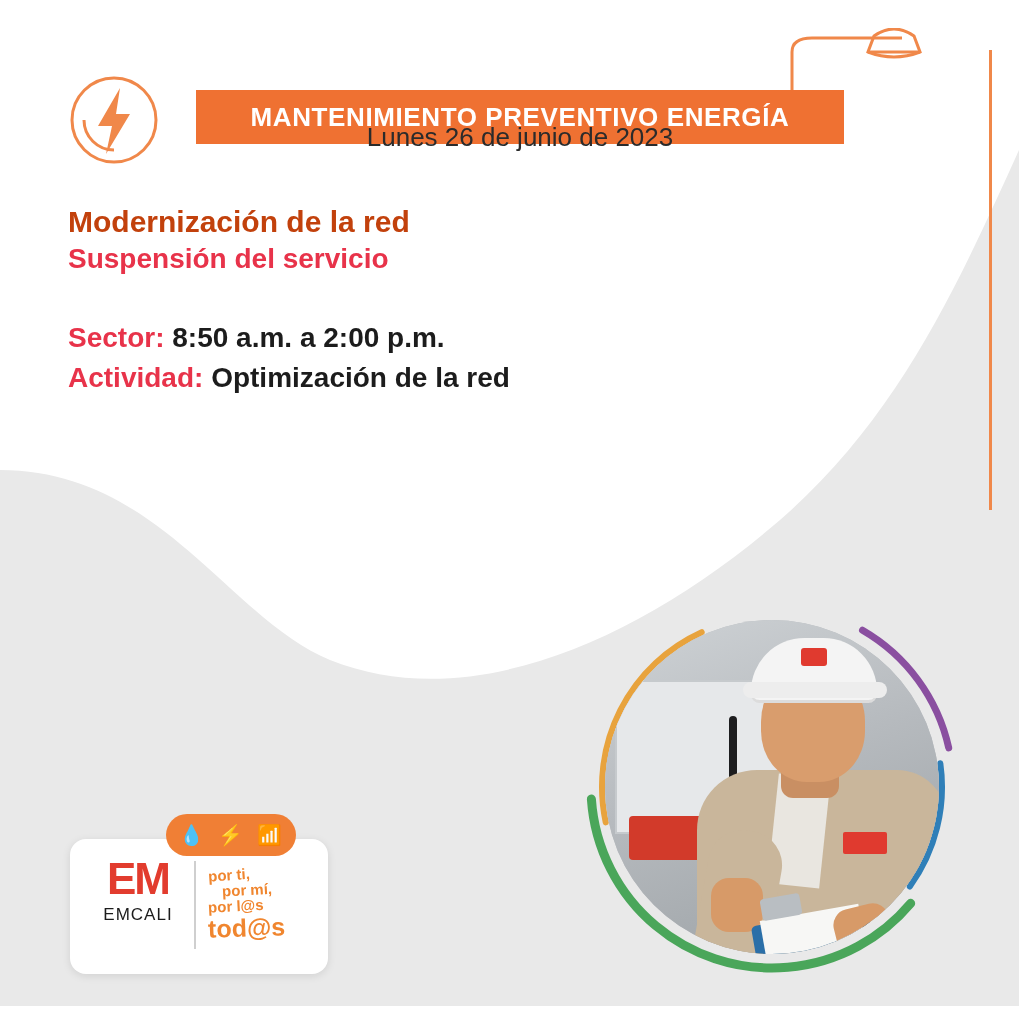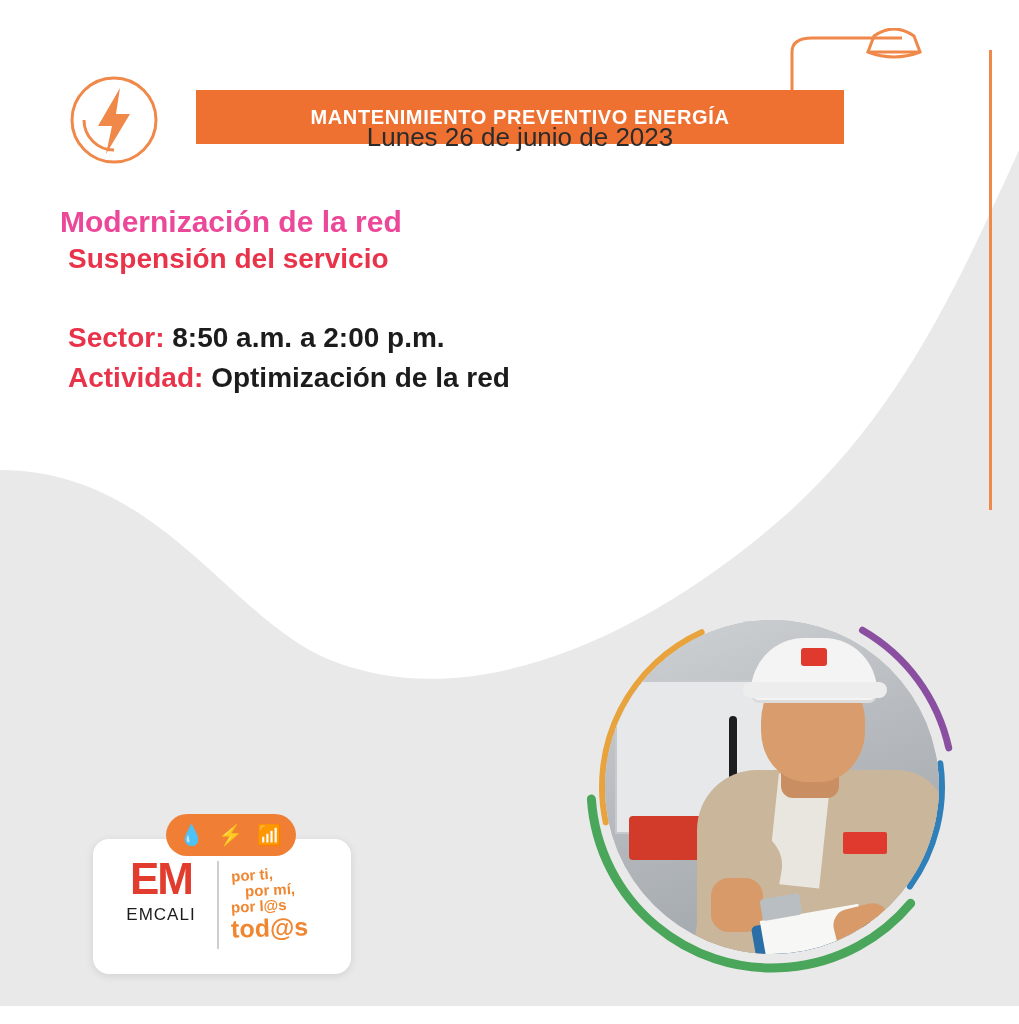--- a/index.html
+++ b/index.html
@@ -85,21 +85,21 @@
     height: 54px;
     background: #ef7132;
     z-index: 4;
     display: flex;
     align-items: center;
     justify-content: center;
   }
   .title-band span {
     color: #ffffff;
     font-weight: bold;
-    font-size: 20px;
+    font-size: 26px;
     letter-spacing: 0.6px;
     white-space: nowrap;
   }
   .date-line {
     position: absolute;
     left: 196px;
     top: 122px;
     width: 648px;
     text-align: center;
     font-size: 26px;
@@ -107,25 +107,25 @@
     z-index: 4;
   }
 
   
   .txt {
     position: absolute;
     z-index: 4;
     white-space: nowrap;
   }
   .heading-black {
-    left: 60px;
+    left: 68px;
     top: 205px;
     font-size: 30px;
     font-weight: bold;
-    color: #ec4899;
+    color: #c2410c;
   }
   .heading-red {
     left: 68px;
     top: 243px;
     font-size: 28px;
     font-weight: bold;
     color: #e8334a;
   }
   .row {
     position: absolute;
@@ -344,21 +344,20 @@
   .logo-card {
     position: absolute;
     left: 70px;
     bottom: 50px;
     width: 258px;
     height: 135px;
     background: #ffffff;
     border-radius: 16px;
     box-shadow: 0 2px 8px rgba(0,0,0,0.10);
     z-index: 7;
-    margin-left: 23px;
   }
   .logo-pill {
     position: absolute;
     left: 166px;
     bottom: 168px;
     width: 130px;
     height: 42px;
     border-radius: 21px;
     background: #f07f35;
     display: flex;

